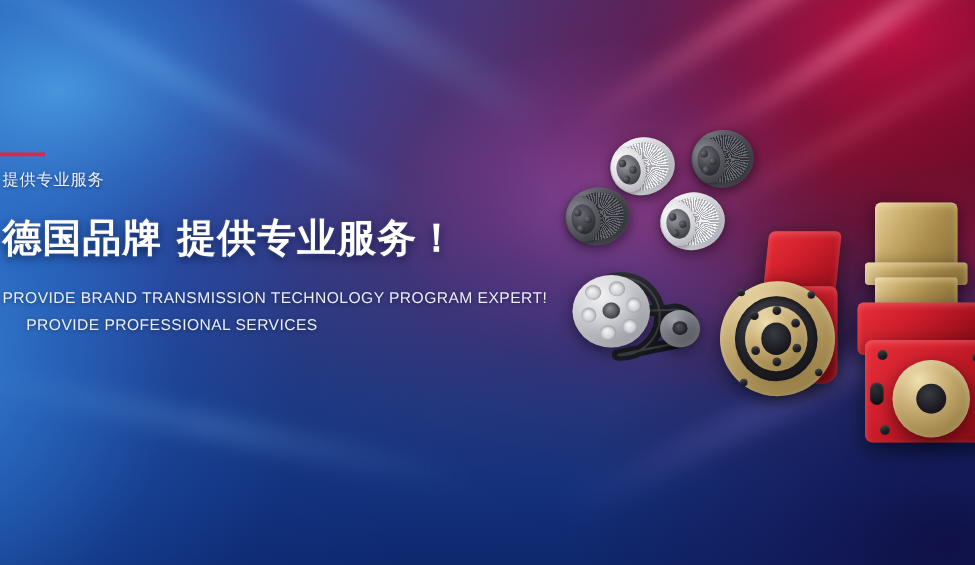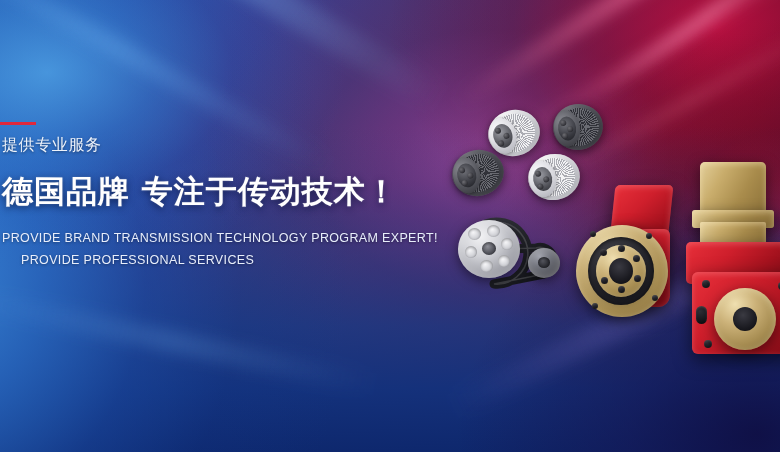--- a/index.html
+++ b/index.html
@@ -107,21 +107,21 @@
 
   
   #text-block{position:absolute;left:0;top:0;width:400px;height:452px;}
 
   #accent-rule{
     position:absolute;left:0;top:122px;width:36px;height:3px;
     background:#e0283c;
   }
   #eyebrow{
     position:absolute;left:2px;top:136px;
-    font-size:16px;line-height:18px;color:#eef3fb;letter-spacing:0.6px;
+    font-size:13px;line-height:18px;color:#eef3fb;letter-spacing:0.6px;
     font-family:"DejaVu Sans","Liberation Sans",sans-serif;
     text-shadow:0 1px 3px rgba(0,0,0,0.45);
   }
   #headline{
     position:absolute;left:2px;top:172px;
     font-size:31px;line-height:38px;color:#ffffff;font-weight:bold;
     letter-spacing:1px;white-space:nowrap;
     font-family:"DejaVu Sans","Liberation Sans",sans-serif;
     text-shadow:0 2px 7px rgba(6,16,56,0.72),0 0 2px rgba(255,255,255,0.25);
   }
@@ -360,18 +360,18 @@
 
       <div class="gb-bolt" style="left:26px;top:180px;width:8px;height:8px;"></div>
       <div class="gb-bolt" style="left:18px;top:146px;width:11px;height:18px;border-radius:6px;"></div>
     </div>
 
   </div>
 
   <div id="text-block">
     <div id="accent-rule"></div>
     <div id="eyebrow">提供专业服务</div>
-    <h1 id="headline" style="margin:0;">德国品牌 专注于传动技术！</h1>
+    <h1 id="headline" style="margin:0;">德国品牌 提供专业服务！</h1>
     <div class="subline" id="subline-1">PROVIDE BRAND TRANSMISSION TECHNOLOGY PROGRAM EXPERT!</div>
     <div class="subline" id="subline-2">PROVIDE PROFESSIONAL SERVICES</div>
   </div>
 
 </div>
 
 </body></html>

